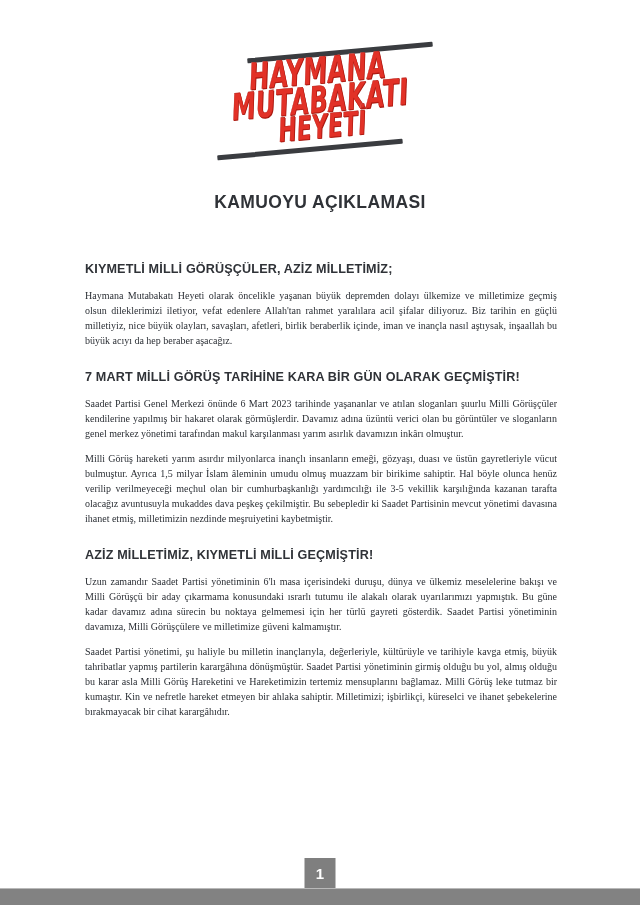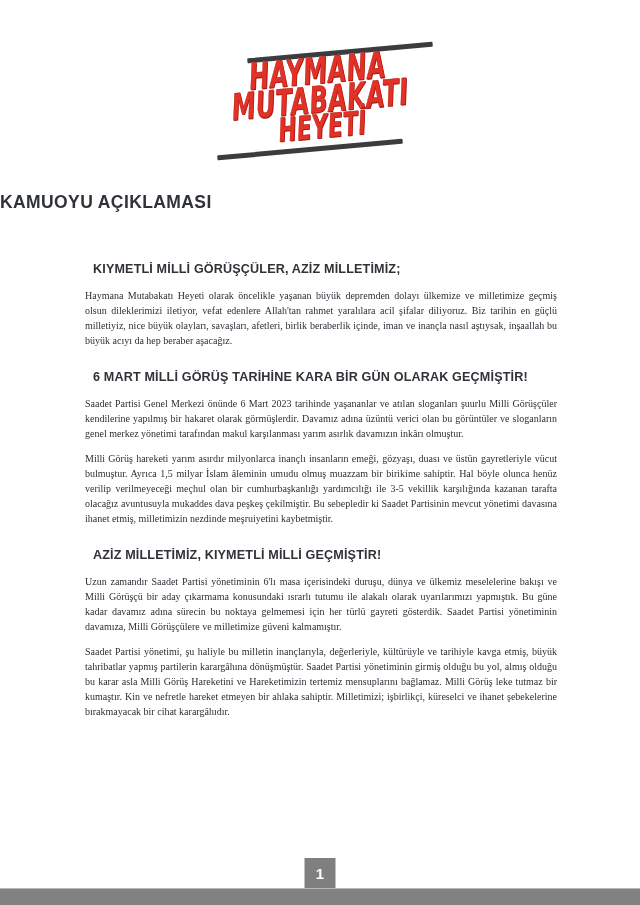--- a/index.html
+++ b/index.html
@@ -80,20 +80,21 @@
   .logo-line-1 { font-size: 30px; }
   .logo-line-2 { font-size: 30px; }
   .logo-line-3 { font-size: 27px; }
 
   
   .doc-title {
     position: absolute;
     left: 0;
     right: 0;
     top: 192px;
+    text-align: center;
     font-family: "Liberation Sans", sans-serif;
     font-weight: 700;
     font-size: 17.5px;
     letter-spacing: 0.4px;
     color: #2f3237;
   }
 
   
   .content {
     position: absolute;
@@ -101,21 +102,21 @@
     top: 262px;
     width: 472px;
   }
 
   .section-heading {
     font-family: "Liberation Sans", sans-serif;
     font-weight: 700;
     font-size: 12.6px;
     letter-spacing: 0.15px;
     color: #2f3237;
-    margin: 0 0 11px 8px;
+    margin: 0 0 11px 0;
     line-height: 1.2;
   }
   .section-heading.spaced { margin-top: 22px; }
 
   .para {
     font-family: "Liberation Serif", serif;
     font-size: 10px;
     line-height: 15.0px;
     color: #2b2f35;
     text-align: justify;
@@ -169,21 +170,21 @@
     </div>
   </div>
 
   <div class="doc-title">KAMUOYU AÇIKLAMASI</div>
 
   <div class="content">
 
     <h2 class="section-heading">KIYMETLİ MİLLİ GÖRÜŞÇÜLER, AZİZ MİLLETİMİZ;</h2>
     <p class="para">Haymana Mutabakatı Heyeti olarak öncelikle yaşanan büyük depremden dolayı ülkemize ve milletimize geçmiş olsun dileklerimizi iletiyor, vefat edenlere Allah'tan rahmet yaralılara acil şifalar diliyoruz. Biz tarihin en güçlü milletiyiz, nice büyük olayları, savaşları, afetleri, birlik beraberlik içinde, iman ve inançla nasıl aştıysak, inşaallah bu büyük acıyı da hep beraber aşacağız.</p>
 
-    <h2 class="section-heading spaced">6 MART MİLLİ GÖRÜŞ TARİHİNE KARA BİR GÜN OLARAK GEÇMİŞTİR!</h2>
+    <h2 class="section-heading spaced">7 MART MİLLİ GÖRÜŞ TARİHİNE KARA BİR GÜN OLARAK GEÇMİŞTİR!</h2>
     <p class="para">Saadet Partisi Genel Merkezi önünde 6 Mart 2023 tarihinde yaşananlar ve atılan sloganları şuurlu Milli Görüşçüler kendilerine yapılmış bir hakaret olarak görmüşlerdir. Davamız adına üzüntü verici olan bu görüntüler ve sloganların genel merkez yönetimi tarafından makul karşılanması yarım asırlık davamızın inkârı olmuştur.</p>
     <p class="para">Milli Görüş hareketi yarım asırdır milyonlarca inançlı insanların emeği, gözyaşı, duası ve üstün gayretleriyle vücut bulmuştur. Ayrıca 1,5 milyar İslam âleminin umudu olmuş muazzam bir birikime sahiptir. Hal böyle olunca henüz verilip verilmeyeceği meçhul olan bir cumhurbaşkanlığı yardımcılığı ile 3-5 vekillik karşılığında kazanan tarafta olacağız avuntusuyla mukaddes dava peşkeş çekilmiştir. Bu sebepledir ki Saadet Partisinin mevcut yönetimi davasına ihanet etmiş, milletimizin nezdinde meşruiyetini kaybetmiştir.</p>
 
     <h2 class="section-heading spaced">AZİZ MİLLETİMİZ, KIYMETLİ MİLLİ GEÇMİŞTİR!</h2>
     <p class="para">Uzun zamandır Saadet Partisi yönetiminin 6'lı masa içerisindeki duruşu, dünya ve ülkemiz meselelerine bakışı ve Milli Görüşçü bir aday çıkarmama konusundaki ısrarlı tutumu ile alakalı olarak uyarılarımızı yapmıştık. Bu güne kadar davamız adına sürecin bu noktaya gelmemesi için her türlü gayreti gösterdik. Saadet Partisi yönetiminin davamıza, Milli Görüşçülere ve milletimize güveni kalmamıştır.</p>
     <p class="para">Saadet Partisi yönetimi, şu haliyle bu milletin inançlarıyla, değerleriyle, kültürüyle ve tarihiyle kavga etmiş, büyük tahribatlar yapmış partilerin karargâhına dönüşmüştür. Saadet Partisi yönetiminin girmiş olduğu bu yol, almış olduğu bu karar asla Milli Görüş Hareketini ve Hareketimizin tertemiz mensuplarını bağlamaz. Milli Görüş leke tutmaz bir kumaştır. Kin ve nefretle hareket etmeyen bir ahlaka sahiptir. Milletimizi; işbirlikçi, küreselci ve ihanet şebekelerine bırakmayacak bir cihat karargâhıdır.</p>
 
   </div>
 
   <div class="page-number-box">1</div>

